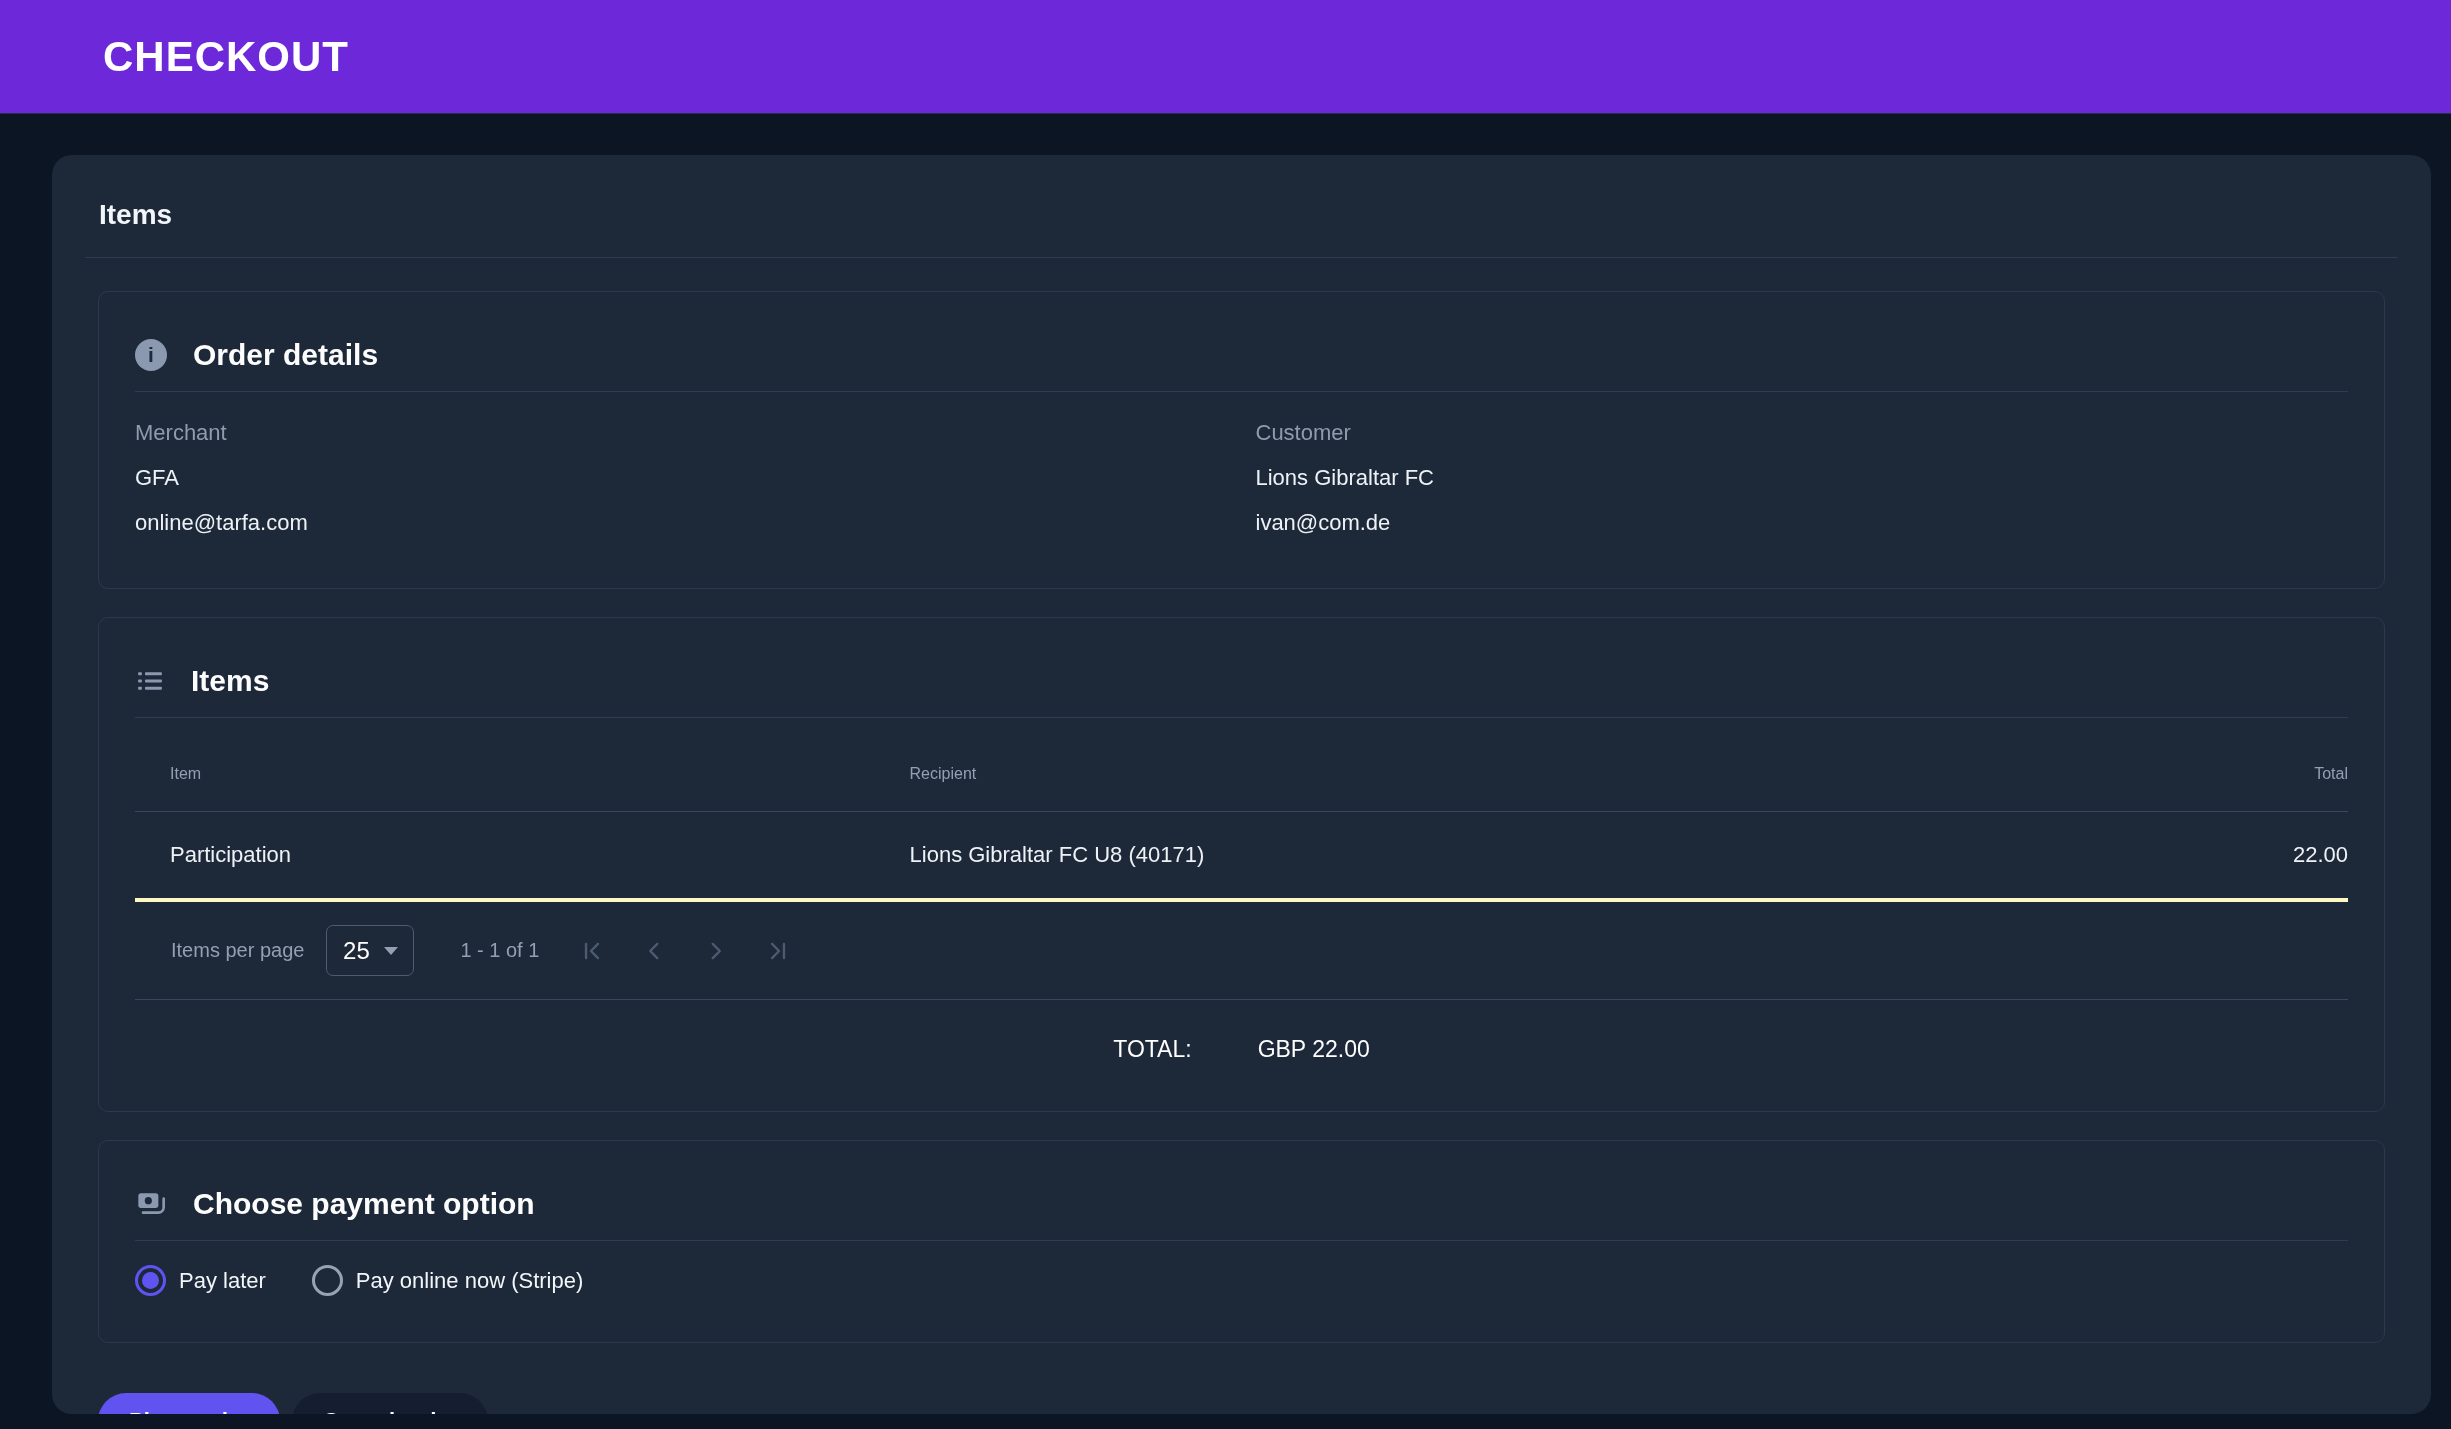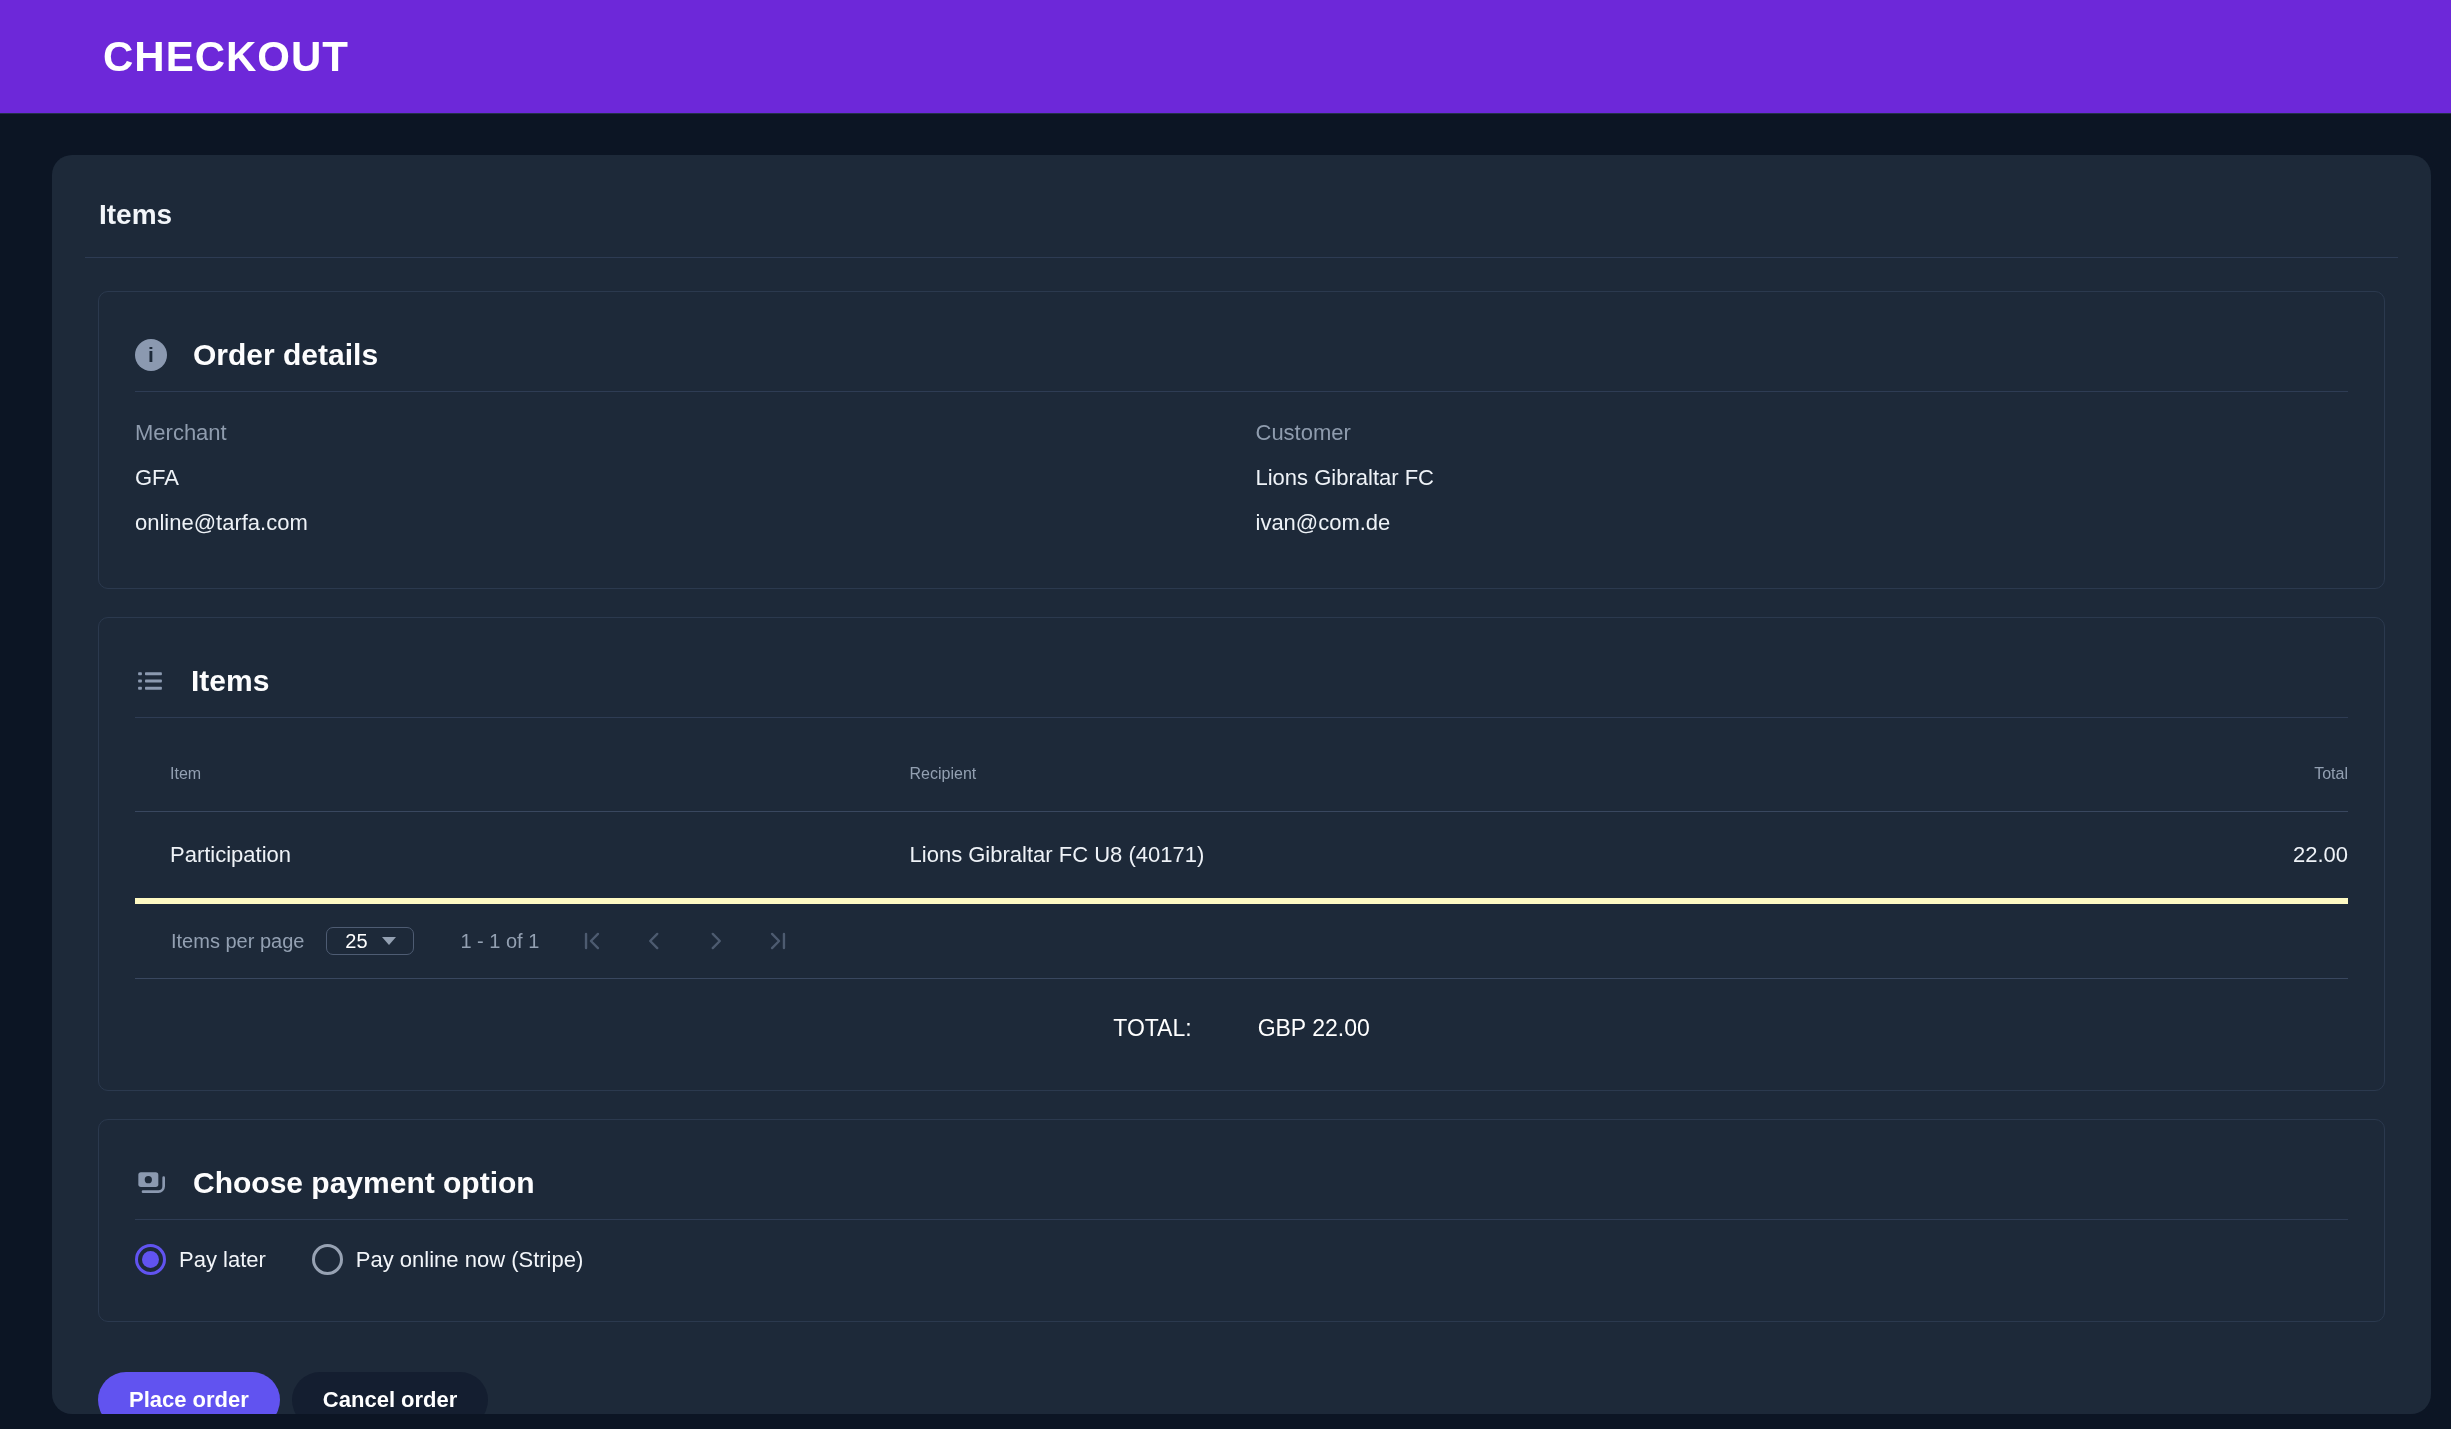--- a/index.html
+++ b/index.html
@@ -49,37 +49,37 @@
   .field-value { color:#eef2f7; font-size:22px; margin-top:19px; }
 
   
   .thead {
     display:grid; grid-template-columns:35% 1fr auto;
     padding:47px 0 28px; border-bottom:1px solid #39475f;
     color:#93a0b2; font-size:16px;
   }
   .trow {
     display:grid; grid-template-columns:35% 1fr auto; align-items:center;
-    padding:30px 0; border-bottom:6px solid #fef9c3;
+    padding:30px 0; border-bottom:4px solid #fef9c3;
     color:#eef2f7; font-size:22px;
   }
   .cell-first { padding-left:35px; }
   .t-right { text-align:right; }
 
   
   .pagination {
     display:flex; align-items:center;
     padding:23px 0 23px 36px; border-bottom:1px solid #39475f;
     color:#93a0b2; font-size:20px;
   }
   .page-size {
-    margin-left:22px; width:88px; height:28px;
+    margin-left:22px; width:88px; height:51px;
     border:1px solid #4e5c73; border-radius:7px; background:transparent;
     display:flex; align-items:center; justify-content:center; gap:14px;
-    color:#ffffff; font-size:20px; cursor:pointer;
+    color:#ffffff; font-size:24px; cursor:pointer;
   }
   .caret {
     width:0; height:0;
     border-left:7px solid transparent; border-right:7px solid transparent;
     border-top:8px solid #93a0b2;
   }
   .range { margin-left:46px; }
   .pager-nav { display:flex; align-items:center; margin-left:40px; gap:34px; }
   .pager-nav button { background:none; border:none; width:28px; height:28px; padding:0; cursor:default; }
   .pager-nav svg { display:block; }

